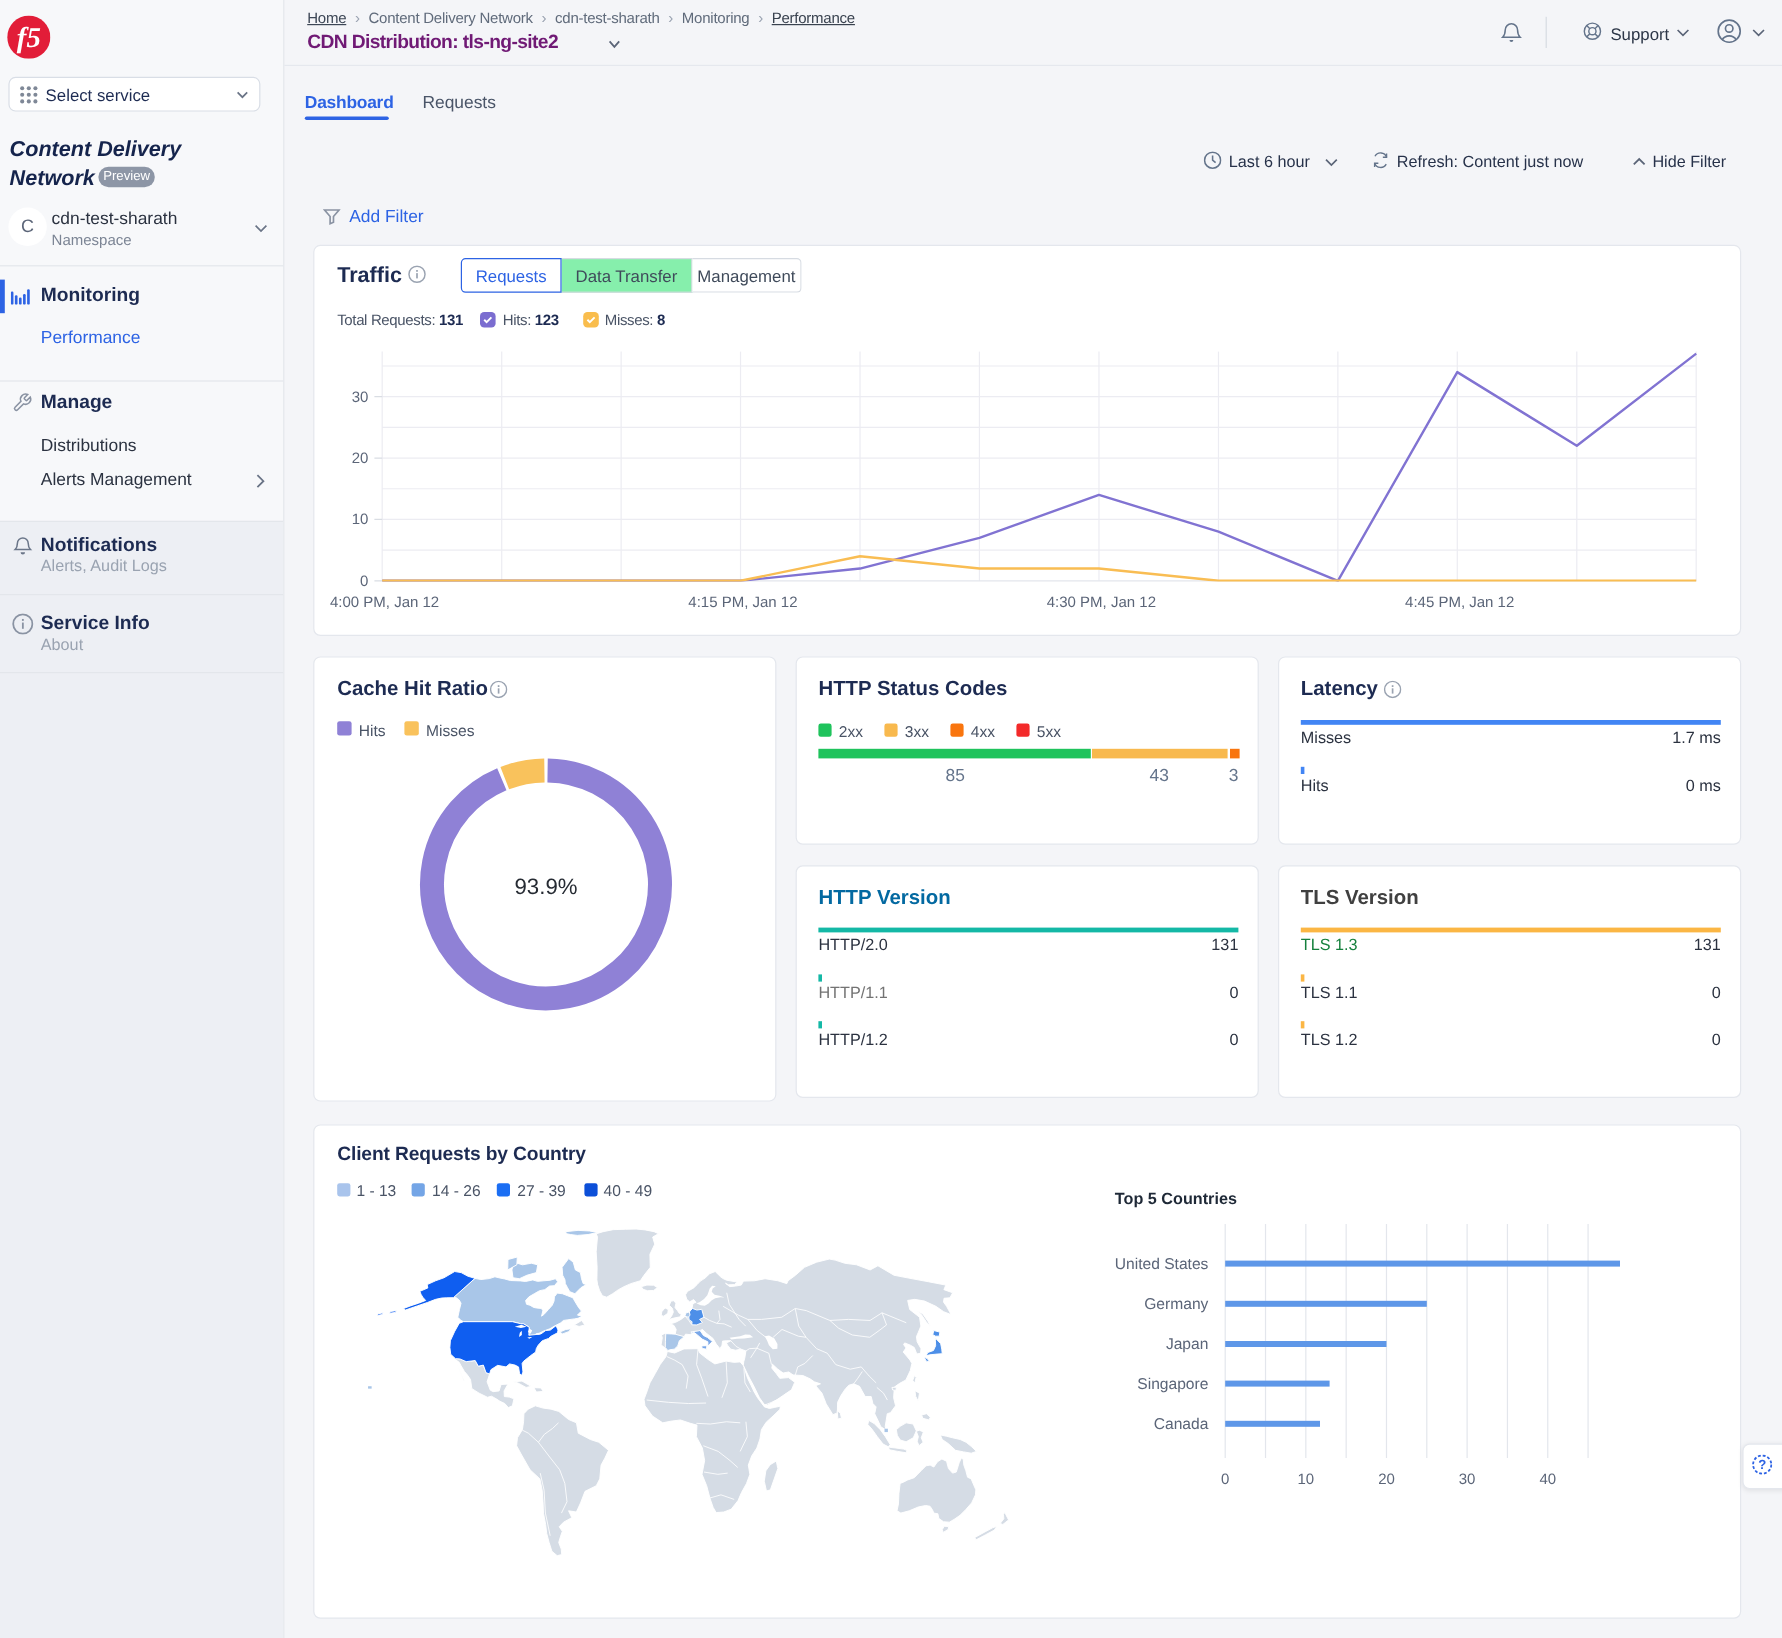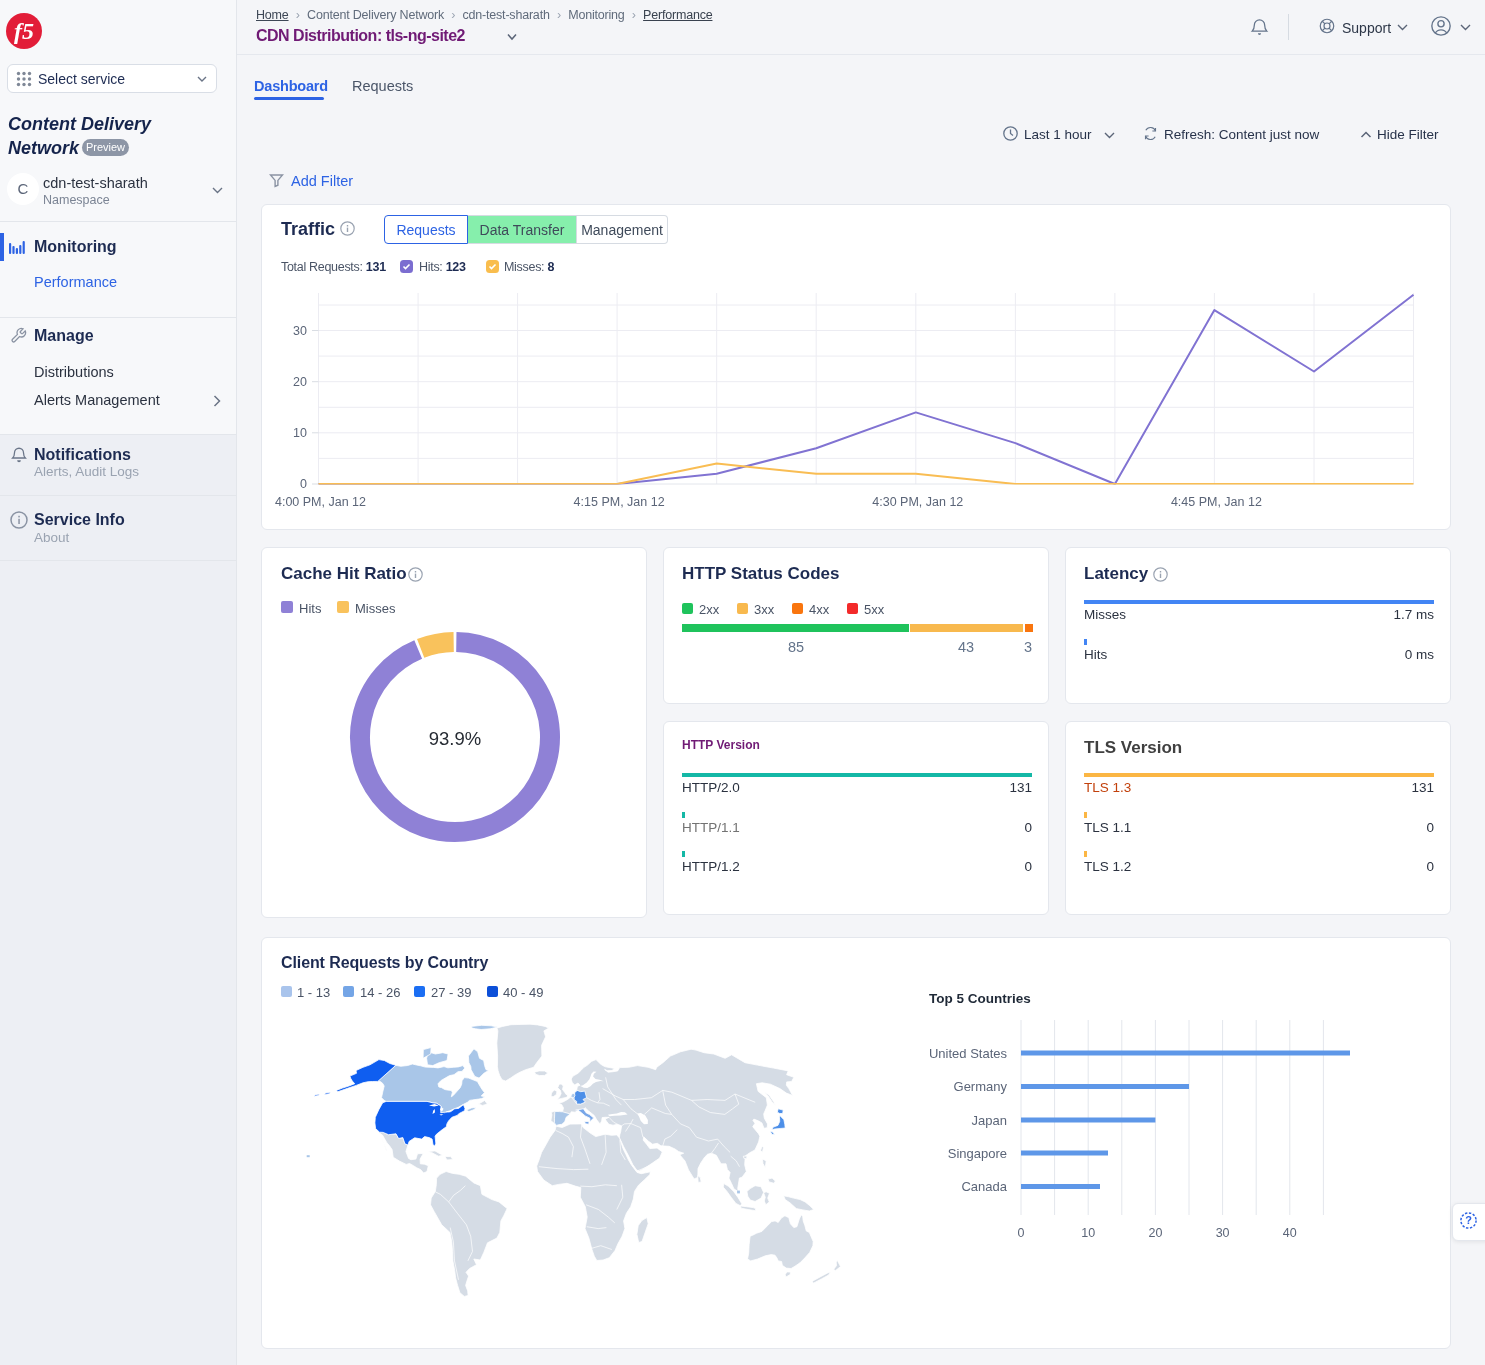--- a/index.html
+++ b/index.html
@@ -142,21 +142,21 @@
   </svg>
 
 <div class="abs" style="left:254px;top:78px;font-size:14.5px;font-weight:bold;letter-spacing:-0.2px;color:#2d63e4;">Dashboard</div>
 <div class="abs" style="left:254px;top:97px;width:70px;height:3px;background:#2d63e4;border-radius:2px;"></div>
 <div class="abs" style="left:352px;top:78px;font-size:14.5px;color:#4a5568;">Requests</div>
 
 <svg class="abs" style="left:1003px;top:126px;" width="15" height="15" viewBox="0 0 15 15" fill="none" stroke="#64748b" stroke-width="1.3">
   <circle cx="7.5" cy="7.5" r="6.7"></circle>
     <polyline points="7.5,3.5 7.5,7.5 10,9.5"></polyline>
 </svg>
-<div class="abs" style="left:1024px;top:127px;font-size:13.5px;color:#27324a;">Last 1 hour</div>
+<div class="abs" style="left:1024px;top:127px;font-size:13.5px;color:#27324a;">Last 6 hour</div>
 <svg class="abs" style="left:1104px;top:131px;" width="11" height="9" viewBox="0 0 11 9">
     <polyline points="1,2 5.5,6.5 10,2" fill="none" stroke="#5b6578" stroke-width="1.4"></polyline>
   </svg>
 <svg class="abs" style="left:1143px;top:126px;" width="15" height="15" viewBox="0 0 24 24" fill="none" stroke="#64748b" stroke-width="1.8">
   <path d="M20 8a8.5 8.5 0 0 0-15.5-1.2M4 16a8.5 8.5 0 0 0 15.5 1.2"></path>
   <polyline points="20 3 20 8 15 8"></polyline>
     <polyline points="4 21 4 16 9 16"></polyline>
 </svg>
 <div class="abs" style="left:1164px;top:127px;font-size:13.5px;color:#27324a;">Refresh: Content just now</div>
 <svg class="abs" style="left:1360px;top:130px;" width="12" height="9" viewBox="0 0 12 9">
@@ -275,35 +275,35 @@
     <rect x="6.8" y="4" width="1.4" height="1.5" fill="#9aa3b1"></rect>
 </svg>
 <div class="abs" style="left:1084px;top:600px;width:350px;height:4px;background:#4285f4;"></div>
 <div class="abs" style="left:1084px;top:607px;font-size:13.5px;color:#2b3240;">Misses</div>
 <div class="abs" style="left:1434px;top:607px;transform:translateX(-100%);font-size:13.5px;color:#2b3240;">1.7 ms</div>
 <div class="abs" style="left:1084px;top:639px;width:3px;height:6px;background:#4285f4;"></div>
 <div class="abs" style="left:1084px;top:647px;font-size:13.5px;color:#2b3240;">Hits</div>
 <div class="abs" style="left:1434px;top:647px;transform:translateX(-100%);font-size:13.5px;color:#2b3240;">0 ms</div>
 
 <div class="card" style="left:663px;top:721px;width:386px;height:194px;"></div>
-<div class="abs" style="left:682px;top:738px;font-size:12px;font-weight:600;color:#701a75;">HTTP Version</div>
+<div class="abs" style="left:682px;top:738px;font-size:17px;font-weight:600;color:#0369a1;">HTTP Version</div>
 <div class="abs" style="left:682px;top:773px;width:350px;height:4px;background:#14b8a6;"></div>
 <div class="abs" style="left:682px;top:780px;font-size:13.5px;color:#2b3240;">HTTP/2.0</div>
 <div class="abs" style="left:1032px;top:780px;transform:translateX(-100%);font-size:13.5px;color:#2b3240;">131</div>
 <div class="abs" style="left:682px;top:812px;width:3px;height:6px;background:#14b8a6;"></div>
 <div class="abs" style="left:682px;top:820px;font-size:13.5px;color:#737373;">HTTP/1.1</div>
 <div class="abs" style="left:1032px;top:820px;transform:translateX(-100%);font-size:13.5px;color:#2b3240;">0</div>
 <div class="abs" style="left:682px;top:851px;width:3px;height:6px;background:#14b8a6;"></div>
 <div class="abs" style="left:682px;top:859px;font-size:13.5px;color:#2b3240;">HTTP/1.2</div>
 <div class="abs" style="left:1032px;top:859px;transform:translateX(-100%);font-size:13.5px;color:#2b3240;">0</div>
 
 <div class="card" style="left:1065px;top:721px;width:386px;height:194px;"></div>
 <div class="abs" style="left:1084px;top:738px;font-size:17px;font-weight:600;color:#404040;">TLS Version</div>
 <div class="abs" style="left:1084px;top:773px;width:350px;height:4px;background:#fbb644;"></div>
-<div class="abs" style="left:1084px;top:780px;font-size:13.5px;color:#c2410c;">TLS 1.3</div>
+<div class="abs" style="left:1084px;top:780px;font-size:13.5px;color:#15803d;">TLS 1.3</div>
 <div class="abs" style="left:1434px;top:780px;transform:translateX(-100%);font-size:13.5px;color:#2b3240;">131</div>
 <div class="abs" style="left:1084px;top:812px;width:3px;height:6px;background:#fbb644;"></div>
 <div class="abs" style="left:1084px;top:820px;font-size:13.5px;color:#2b3240;">TLS 1.1</div>
 <div class="abs" style="left:1434px;top:820px;transform:translateX(-100%);font-size:13.5px;color:#2b3240;">0</div>
 <div class="abs" style="left:1084px;top:851px;width:3px;height:6px;background:#fbb644;"></div>
 <div class="abs" style="left:1084px;top:859px;font-size:13.5px;color:#2b3240;">TLS 1.2</div>
 <div class="abs" style="left:1434px;top:859px;transform:translateX(-100%);font-size:13.5px;color:#2b3240;">0</div>
 
 <div class="card" style="left:261px;top:937px;width:1190px;height:412px;"></div>
 <div class="abs" style="left:281px;top:954px;font-size:16px;font-weight:600;letter-spacing:-0.1px;color:#1d2b52;">Client Requests by Country</div>

